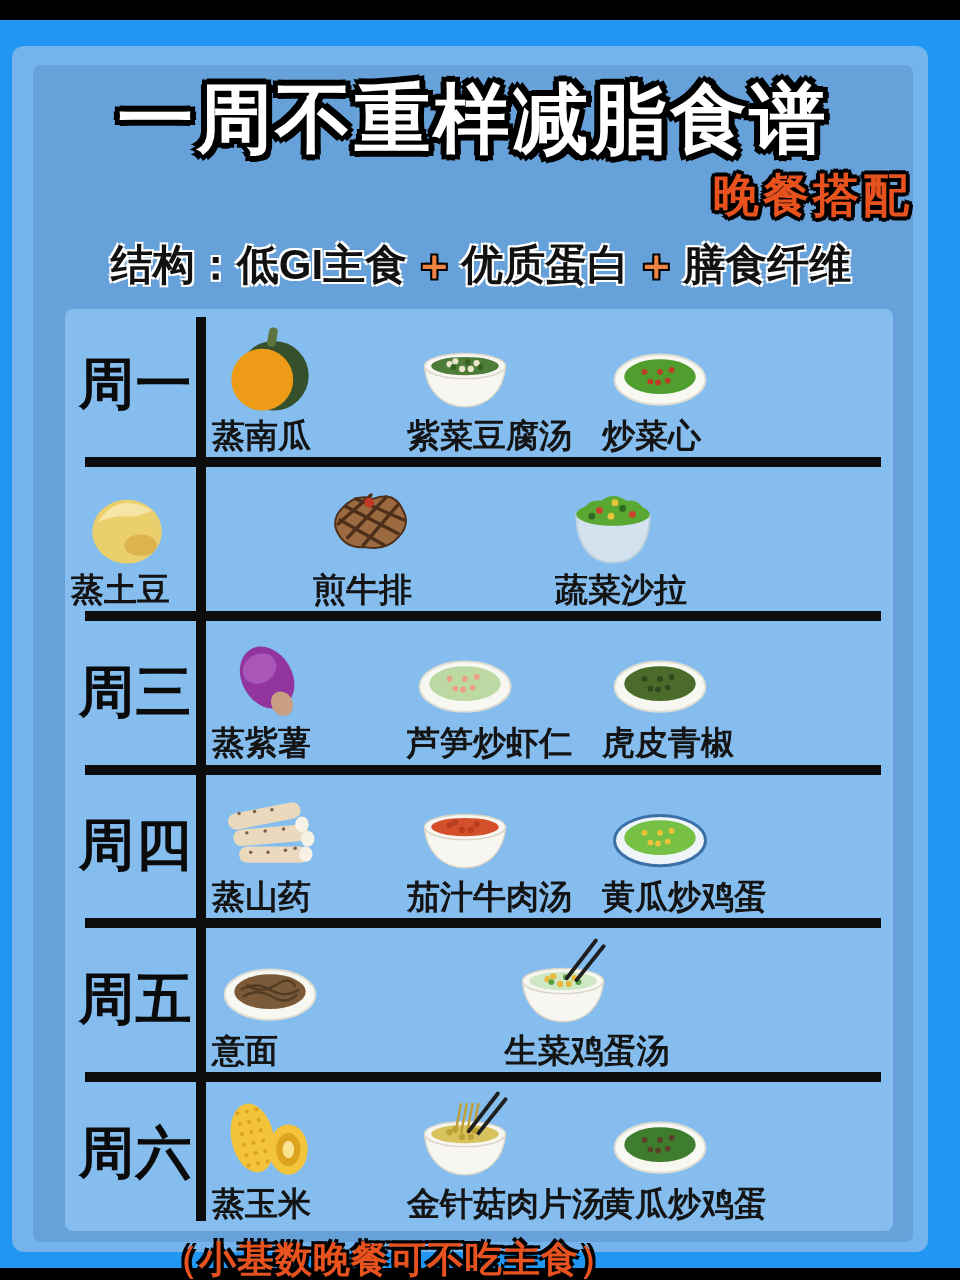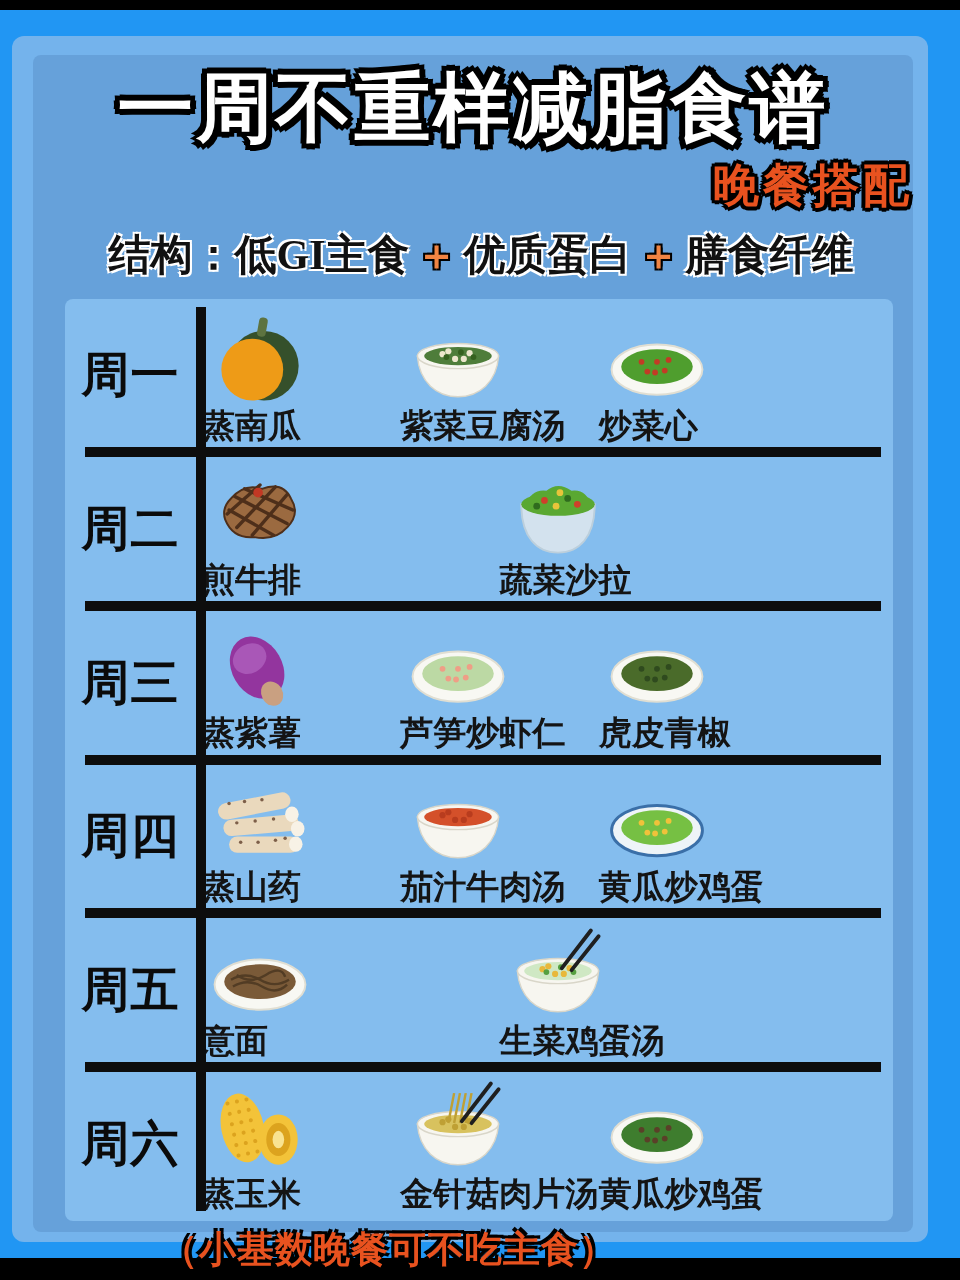--- a/index.html
+++ b/index.html
@@ -1,21 +1,21 @@
 <!DOCTYPE html>
 <html style="--letterbox: #000000; --frame-blue: #2196f3; --frame-light: #74b3ec; --panel-blue: #66a1da; --table-blue: #84bdee; --divider: #0d0d0d; --title-white: #ffffff; --accent-orange: #e8521f; --plus-orange: #f08443; --text-black: #111111;"><head>
 <meta charset="utf-8">
 <style>
   * { box-sizing: border-box; margin: 0; padding: 0; }
   html,body { width:960px; height:1280px; background:#000; overflow:hidden;
               font-family:"Liberation Sans", sans-serif; }
   .stage { position:relative; width:960px; height:1280px; background:var(--letterbox,#000); }
 
-  .blue-frame { position:absolute; top:10px; left:0; width:960px; height:1248px;
-                background:var(--frame-blue,#2196f3);font-family:Liberation Serif, serif; }
+  .blue-frame { position:absolute; top:20px; left:0; width:960px; height:1248px;
+                background:var(--frame-blue,#2196f3); }
   .light-frame { position:absolute; top:26px; left:12px; right:32px; bottom:16px;
                  background:var(--frame-light,#74b3ec); border-radius:12px; }
   .panel { position:absolute; top:19px; left:21px; right:15px; bottom:10px;
            background:var(--panel-blue,#66a1da); border-radius:8px; overflow:visible; }
 
   .title { margin-top:12px; text-align:center; font-size:76px; font-weight:900;
            letter-spacing:3px; line-height:1.1; color:var(--title-white,#fff);
            text-shadow:-5px -5px 0 #000, 5px -5px 0 #000, -5px 5px 0 #000, 5px 5px 0 #000,
                        -6px 0 0 #000, 6px 0 0 #000, 0 -6px 0 #000, 0 6px 0 #000; }
   .subtitle { margin-top:4px; text-align:right; font-size:46px; font-weight:900;
@@ -29,22 +29,22 @@
                text-shadow:-2px -2px 0 #000, 2px -2px 0 #000, -2px 2px 0 #000, 2px 2px 0 #000; }
 
   .table-panel { position:relative; margin:16px auto 0 32px; width:828px; height:922px;
                  background:var(--table-blue,#84bdee); border-radius:8px; }
   .vline { position:absolute; left:131px; top:8px; width:10px; height:904px;
            background:var(--divider,#0d0d0d); z-index:1; }
   .rows { position:absolute; inset:0; display:flex; flex-direction:column; }
   .row { flex:1; position:relative; display:flex; }
   .row:not(:first-child)::before { content:""; position:absolute; top:-5px; left:20px; right:12px;
            height:10px; background:var(--divider,#0d0d0d); z-index:2; }
-  .day-cell { width:131px; display:flex; align-items:center; justify-content:center;
-              font-size:48px; font-weight:900; color:#0b0b0b; letter-spacing:1px; }
+  .day-cell { width:141px; display:flex; align-items:center; justify-content:center;
+              font-size:56px; font-weight:900; color:#0b0b0b; letter-spacing:1px; }
   .dishes { flex:1; display:flex; padding:6px 96px 0 6px; }
   .dish { flex:1; display:flex; flex-direction:column; align-items:flex-start;
           justify-content:flex-end; padding-bottom:8px; min-width:0; }
   .food { width:116px; height:96px; }
   .food svg { width:100%; height:100%; display:block; }
   .caption { font-size:33px; font-weight:700; color:#141414; white-space:nowrap;
              line-height:1.1; margin-top:2px; }
 
   .footnote { margin:4px 0 0 128px; font-size:37px; font-weight:900; letter-spacing:1px;
               color:var(--accent-orange,#e8521f);
@@ -109,22 +109,31 @@
                         <circle cx="50" cy="62" r="3" fill="#c23b25"></circle>
                         <circle cx="68" cy="61" r="3" fill="#c23b25"></circle>
                         <circle cx="60" cy="52" r="3" fill="#c23b25"></circle>
                       </svg>
                     </div>
                     <div class="caption">炒菜心</div>
                   </div>
                 </div>
               </div>
               <div class="row">
-                <div class="day-cell">周二</div>
-                <div class="dishes">
+                <div class="dishes">
+                  <div class="dish">
+                    <div class="food">
+                      <svg viewBox="0 0 120 96" xmlns="http://www.w3.org/2000/svg">
+                        <ellipse cx="58" cy="58" rx="36" ry="33" fill="#eccf6d"></ellipse>
+                        <path d="M28,48 Q48,16 84,36 Q66,44 56,42 Q40,42 28,48 Z" fill="#f6e6a6"></path>
+                        <ellipse cx="72" cy="72" rx="17" ry="11" fill="#dcb44f"></ellipse>
+                      </svg>
+                    </div>
+                    <div class="caption">蒸土豆</div>
+                  </div>
                   <div class="dish">
                     <div class="food">
                       <svg viewBox="0 0 120 96" xmlns="http://www.w3.org/2000/svg">
                         <path d="M30,34 Q44,18 62,24 Q84,16 92,34 Q102,50 88,64 Q76,78 54,74 Q32,76 24,56 Q20,44 30,34 Z" fill="#9b6a40" stroke="#4e2f1a" stroke-width="2"></path>
                         <g stroke="#4e2f1a" stroke-width="3.5" stroke-linecap="round">
                           <path d="M34,32 L88,60"></path>
                           <path d="M44,24 L94,46"></path>
                           <path d="M28,46 L74,72"></path>
                           <path d="M76,22 L36,64"></path>
                           <path d="M88,30 L52,72"></path>

